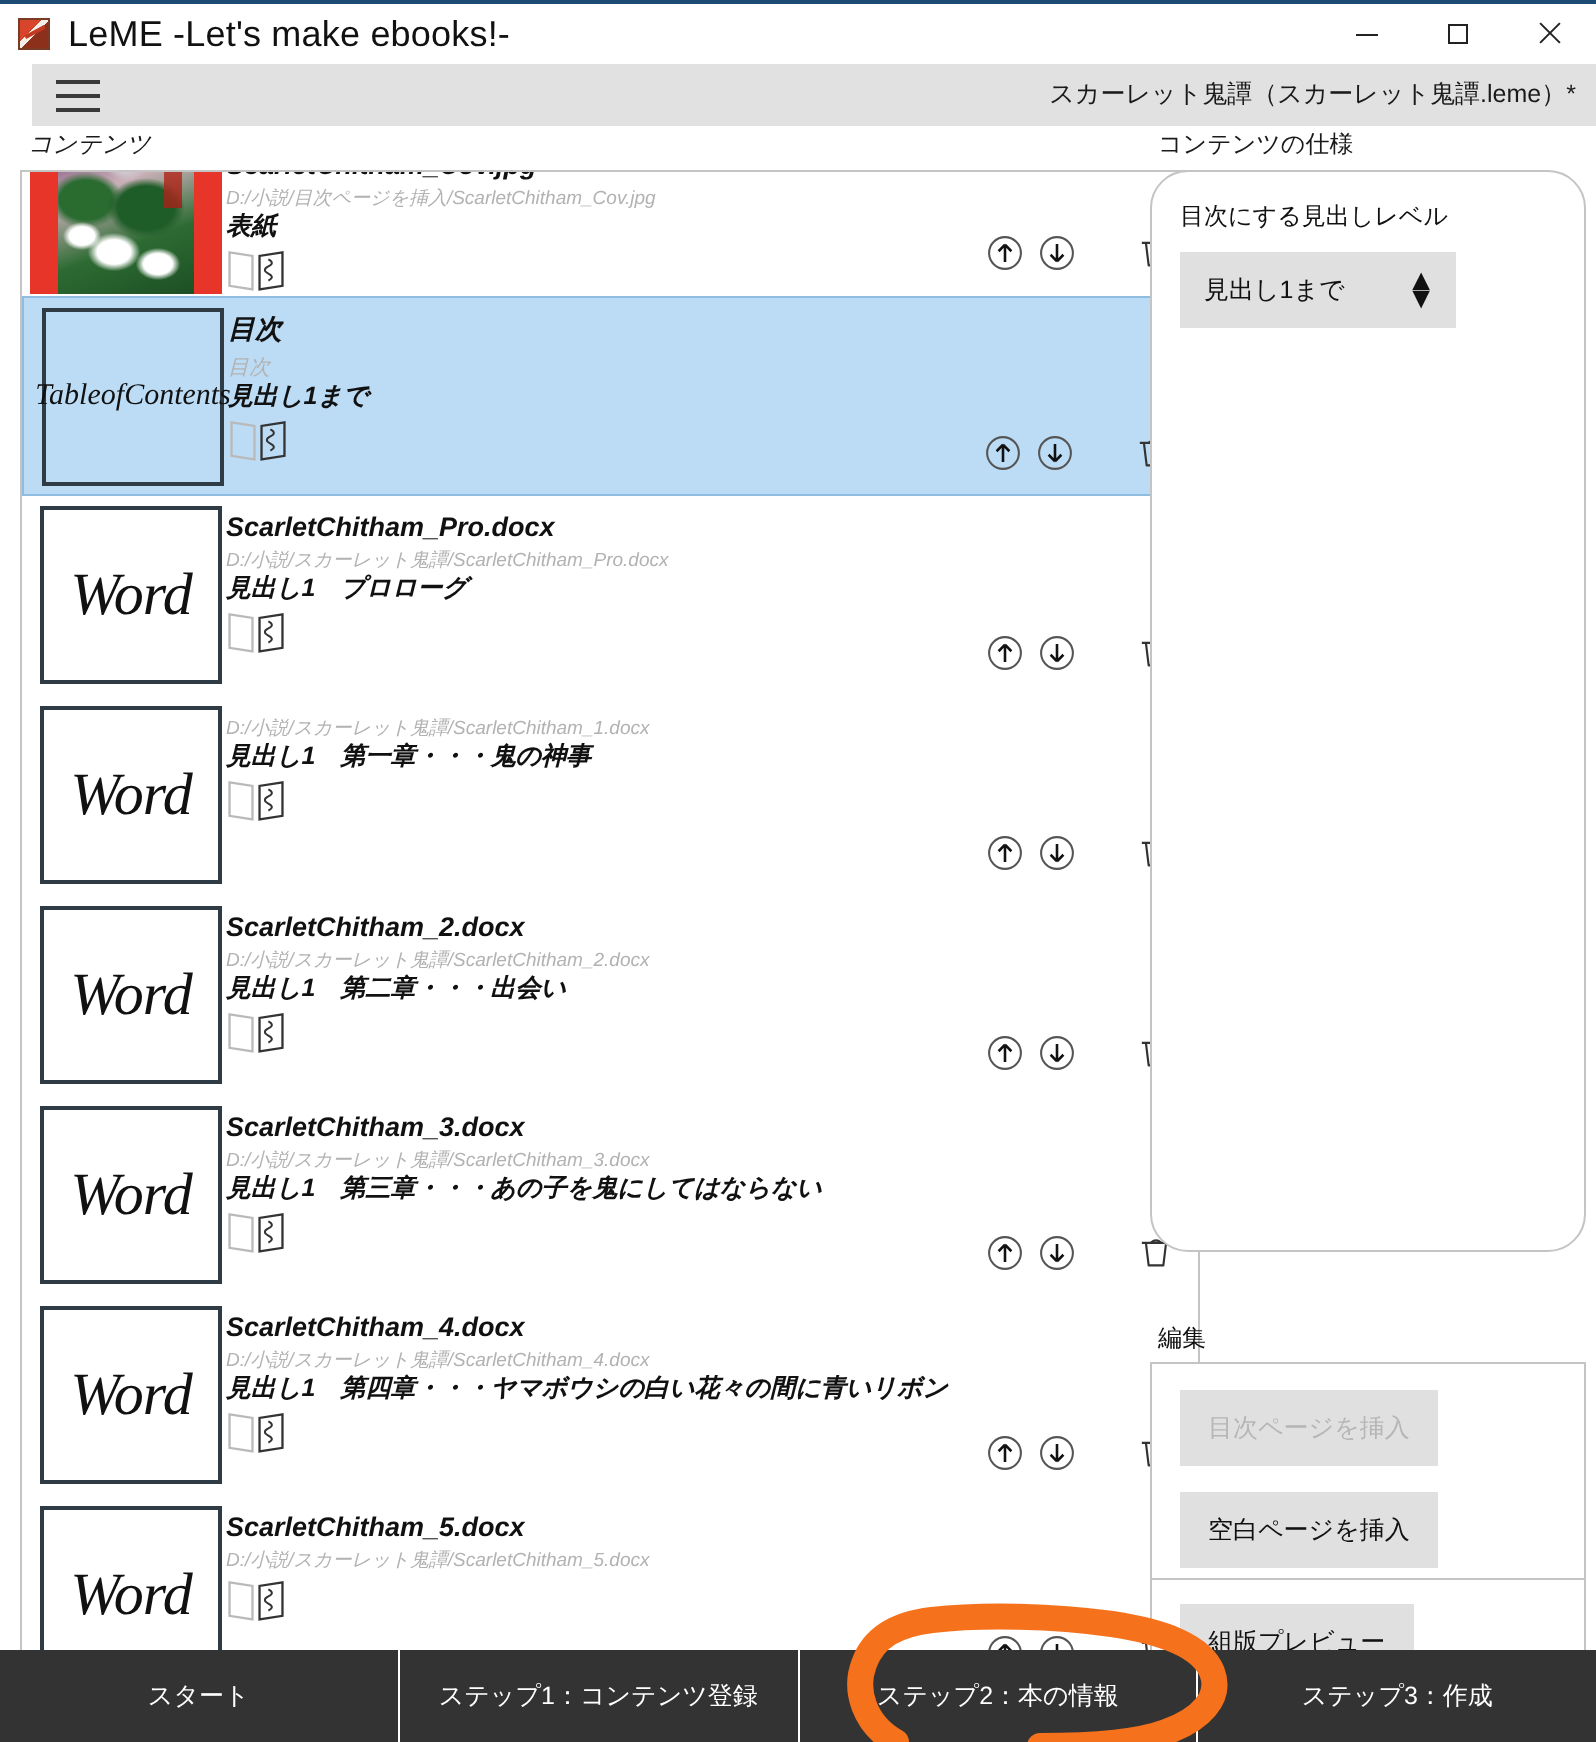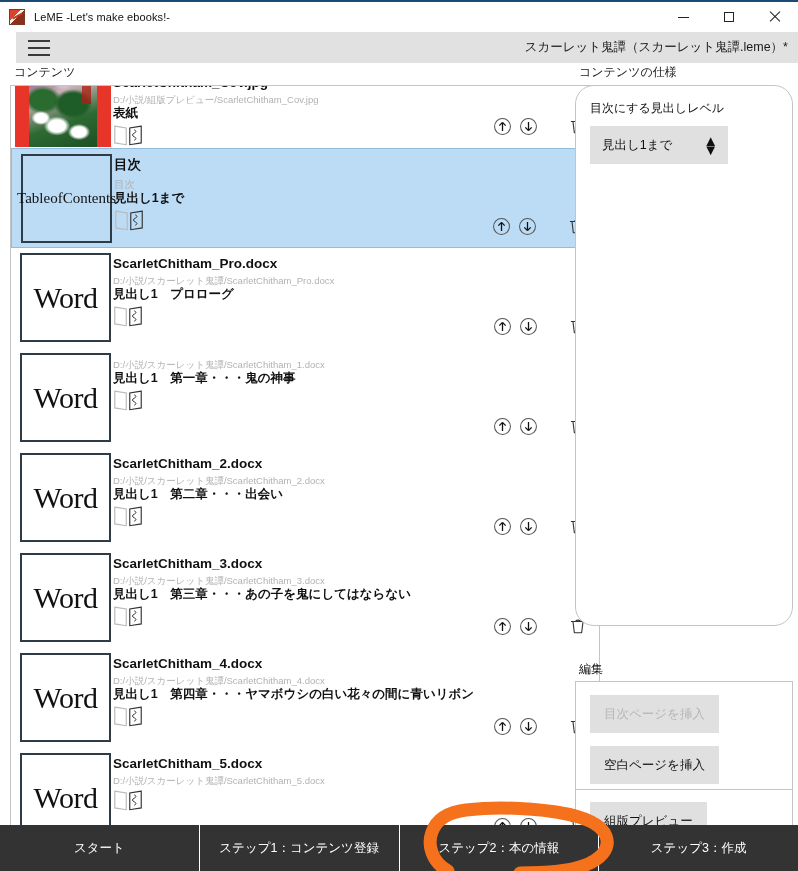--- a/index.html
+++ b/index.html
@@ -15,21 +15,21 @@
 
   
   .titlebar{height:30px;display:flex;align-items:center;background:#ffffff;
             position:relative;}
   .app-icon{width:16px;height:16px;margin-left:9px;margin-right:9px;
             position:relative;flex:0 0 auto;border:1px solid #7a3b24;
             background:linear-gradient(135deg,#d9452b 0%,#d9452b 38%,#f2f0e6 39%,#f2f0e6 52%,#8c2f1b 53%,#8c2f1b 100%);
             box-sizing:border-box;}
   .app-icon::after{content:"";position:absolute;left:2px;top:5px;width:11px;height:2px;
             background:#c33a22;transform:rotate(-28deg);}
-  .title-text{font-size:11px;color:#111;letter-spacing:.1px;text-align:center;}
+  .title-text{font-size:18px;color:#111;letter-spacing:.1px;text-align:center;}
   .winbtns{position:absolute;right:0;top:0;height:30px;display:flex;}
   .winbtn{width:46px;height:30px;display:flex;align-items:center;justify-content:center;
           color:#222;font-size:12px;line-height:1;cursor:default;}
   .wb-min{display:block;width:11px;height:1px;background:#222;}
   .wb-max{display:block;width:10px;height:10px;border:1px solid #222;box-sizing:border-box;}
   .wb-x{display:block;width:12px;height:12px;position:relative;}
   .wb-x::before,.wb-x::after{content:"";position:absolute;left:-1px;top:5px;width:14px;height:1px;background:#222;}
   .wb-x::before{transform:rotate(45deg);}
   .wb-x::after{transform:rotate(-45deg);}
 
@@ -39,21 +39,21 @@
   .hamburger{width:22px;height:16px;display:flex;flex-direction:column;
              justify-content:space-between;cursor:pointer;}
   .hamburger i{display:block;height:2px;background:#3a3a3a;border-radius:0;}
   .doc-title{font-size:12.5px;color:#1a1a1a;}
 
   
   .sec-label{font-size:12px;color:#1a1a1a;}
 
   
   .content-area{position:absolute;left:0;top:61px;right:0;bottom:38px;}
-  .left-col{position:absolute;left:10px;top:0;width:590px;bottom:0;}
+  .left-col{position:absolute;left:10px;top:0;width:590px;bottom:0;font-style:italic;}
   .right-col{position:absolute;left:575px;top:0;right:5px;bottom:0;}
 
   .lbl-row{height:18px;line-height:18px;padding-left:4px;}
 
   .listbox{position:absolute;left:0;right:0;top:22px;bottom:6px;
            border:1px solid #c4c4c4;background:#fff;overflow:hidden;}
   .list-scroll{position:absolute;inset:0;overflow:hidden;}
 
   
   .crow{display:flex;height:100px;box-sizing:border-box;position:relative;
@@ -165,21 +165,21 @@
       <div class="listbox">
         <div class="list-scroll" id="content-list" style="margin-top: -19px;">
   <div class="crow partial">
     <div class="thumb-wrap">
       <div class="thumb cover">
                   <div class="cover-art"></div>
                 </div>
     </div>
     <div class="cmeta">
       <div class="cname">ScarletChitham_Cov.jpg</div>
-      <div class="cpath">D:/小説/組版プレビュー/ScarletChitham_Cov.jpg</div>
+      <div class="cpath">D:/小説/目次ページを挿入/ScarletChitham_Cov.jpg</div>
 
       <div class="cdesc">表紙</div>
       <svg class="book-icon" viewBox="0 0 34 26">
         <path d="M2 3 L15 5 L15 24 L2 22 Z" fill="none" stroke="#b9b9b9" stroke-width="1.3"></path>
         <path d="M32 3 L19 5 L19 24 L32 22 Z" fill="none" stroke="#333" stroke-width="1.3"></path>
         <path d="M24 7 q4 2 0 4 q-4 2 0 4 q4 2 0 4" fill="none" stroke="#333" stroke-width="1.1"></path>
       </svg>
       <div class="cactions">
         <span class="icon-btn">
           <svg viewBox="0 0 22 22" width="19" height="19">

